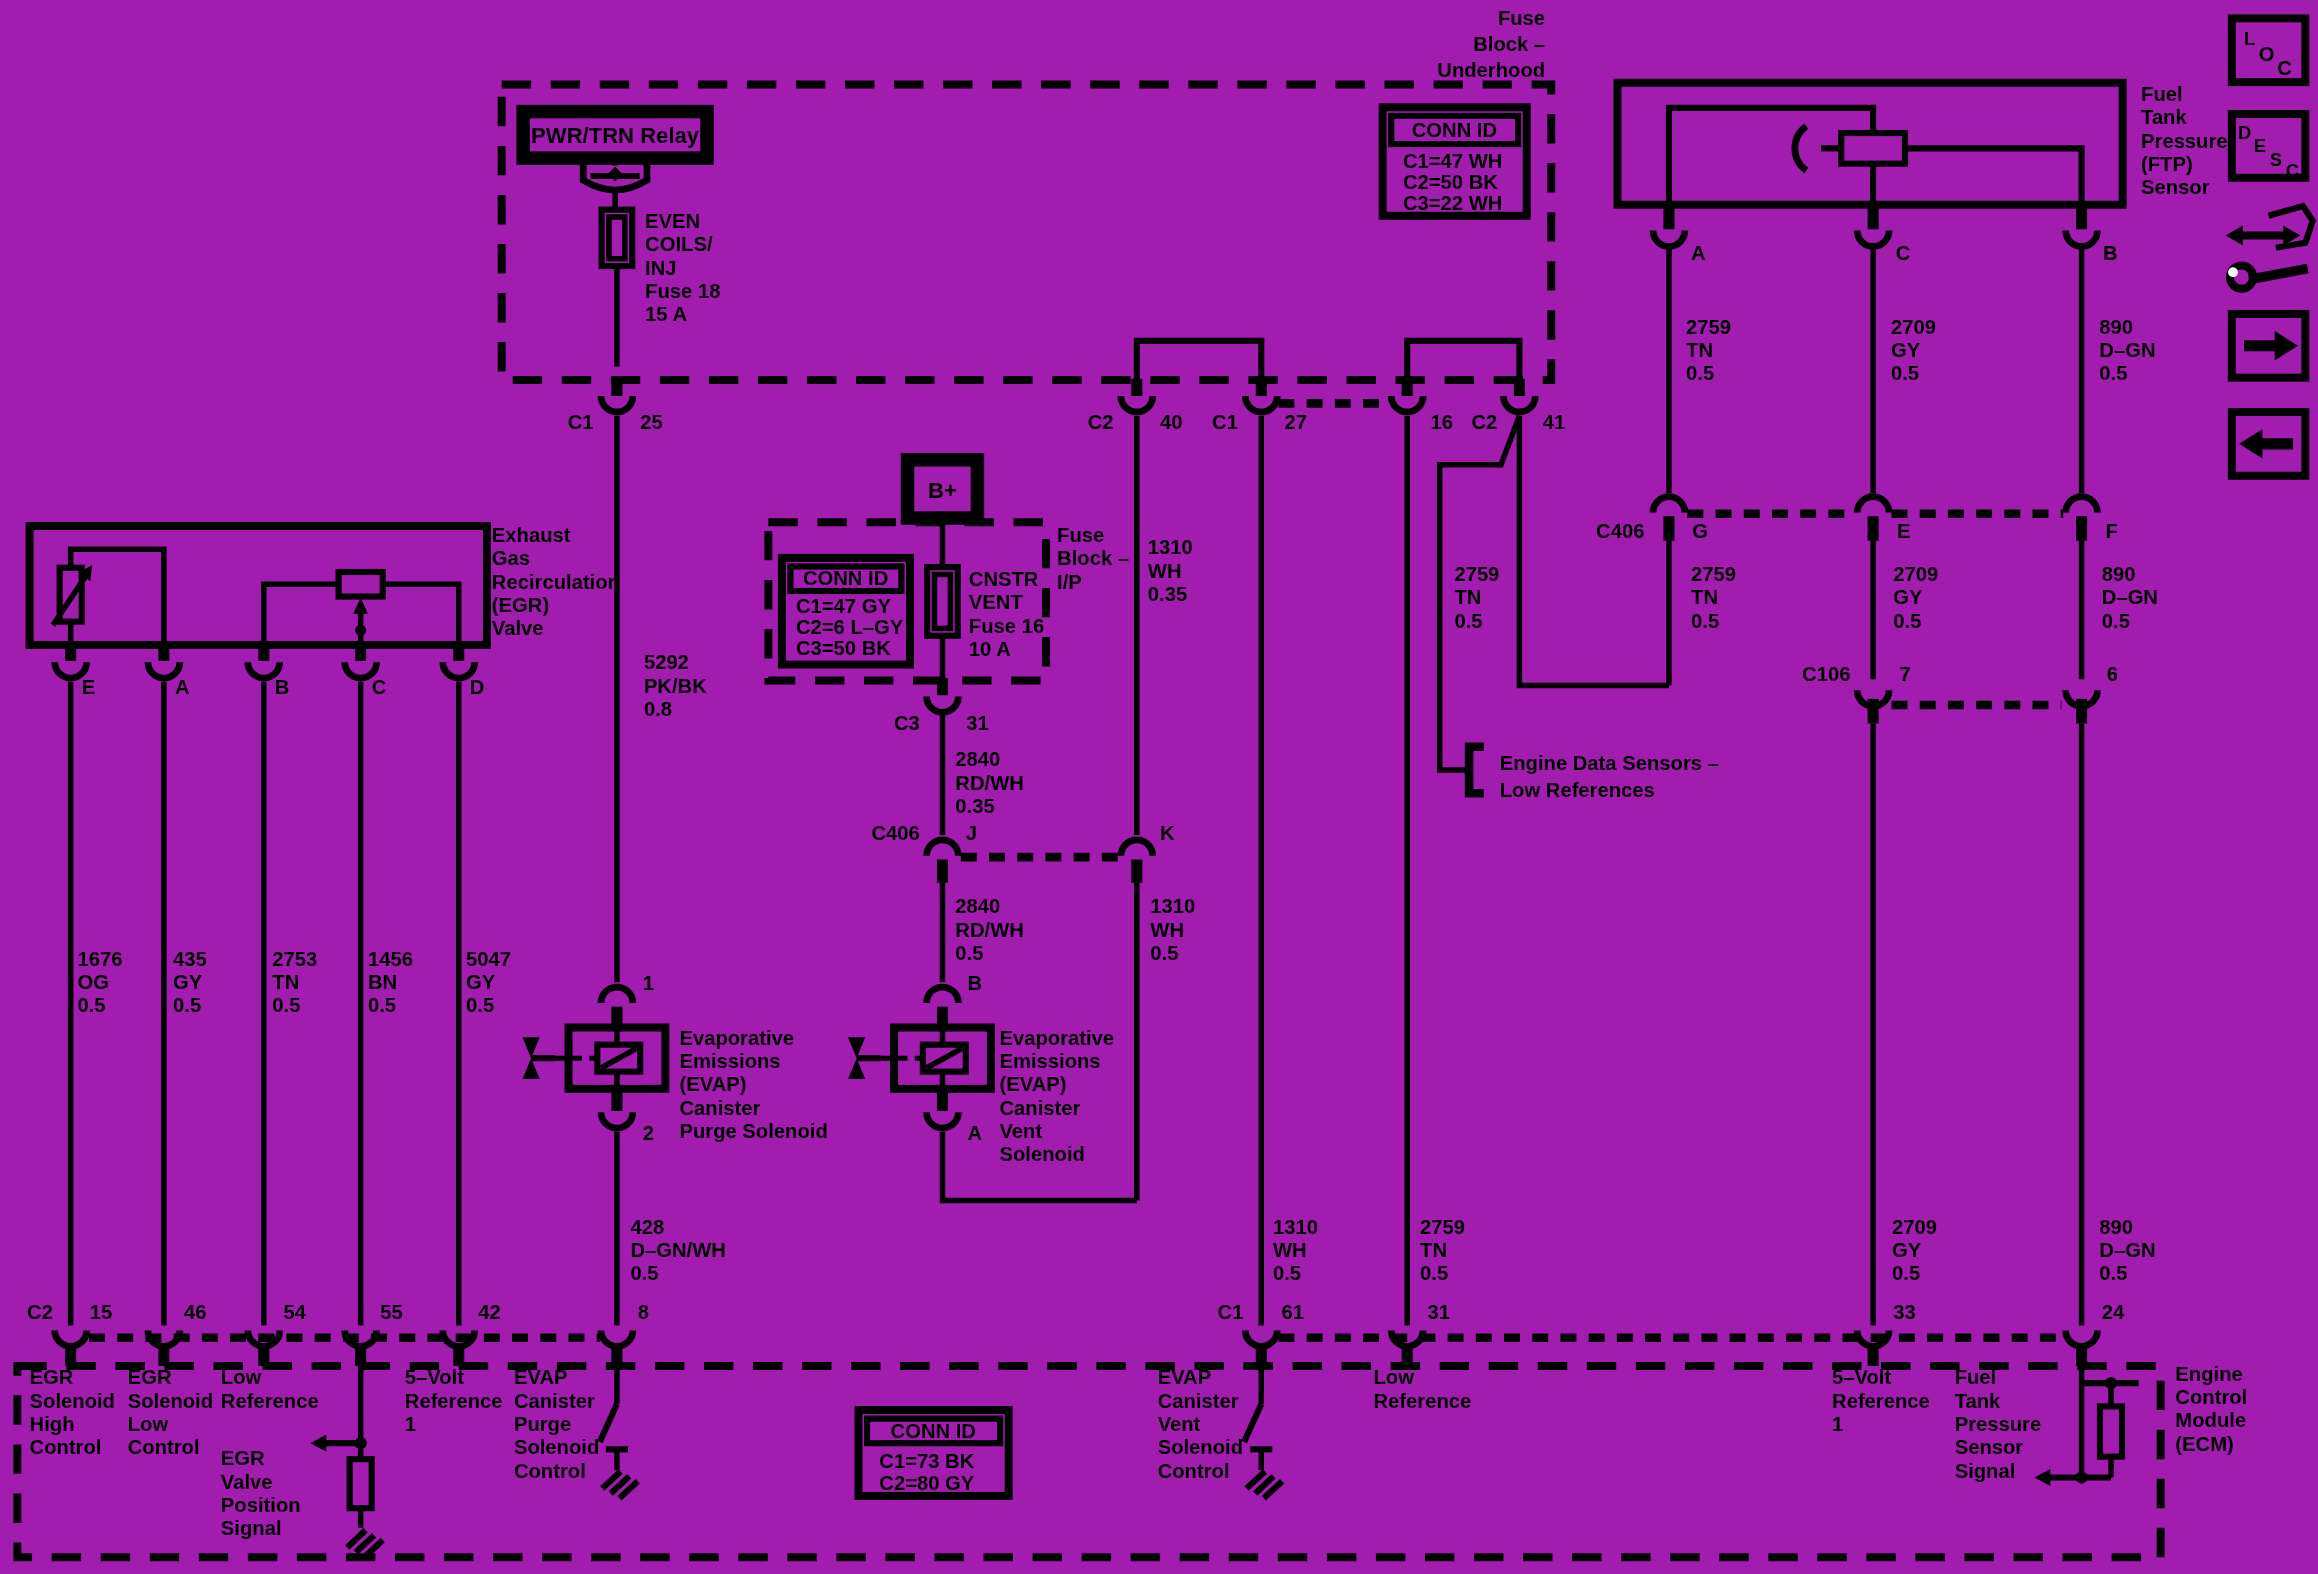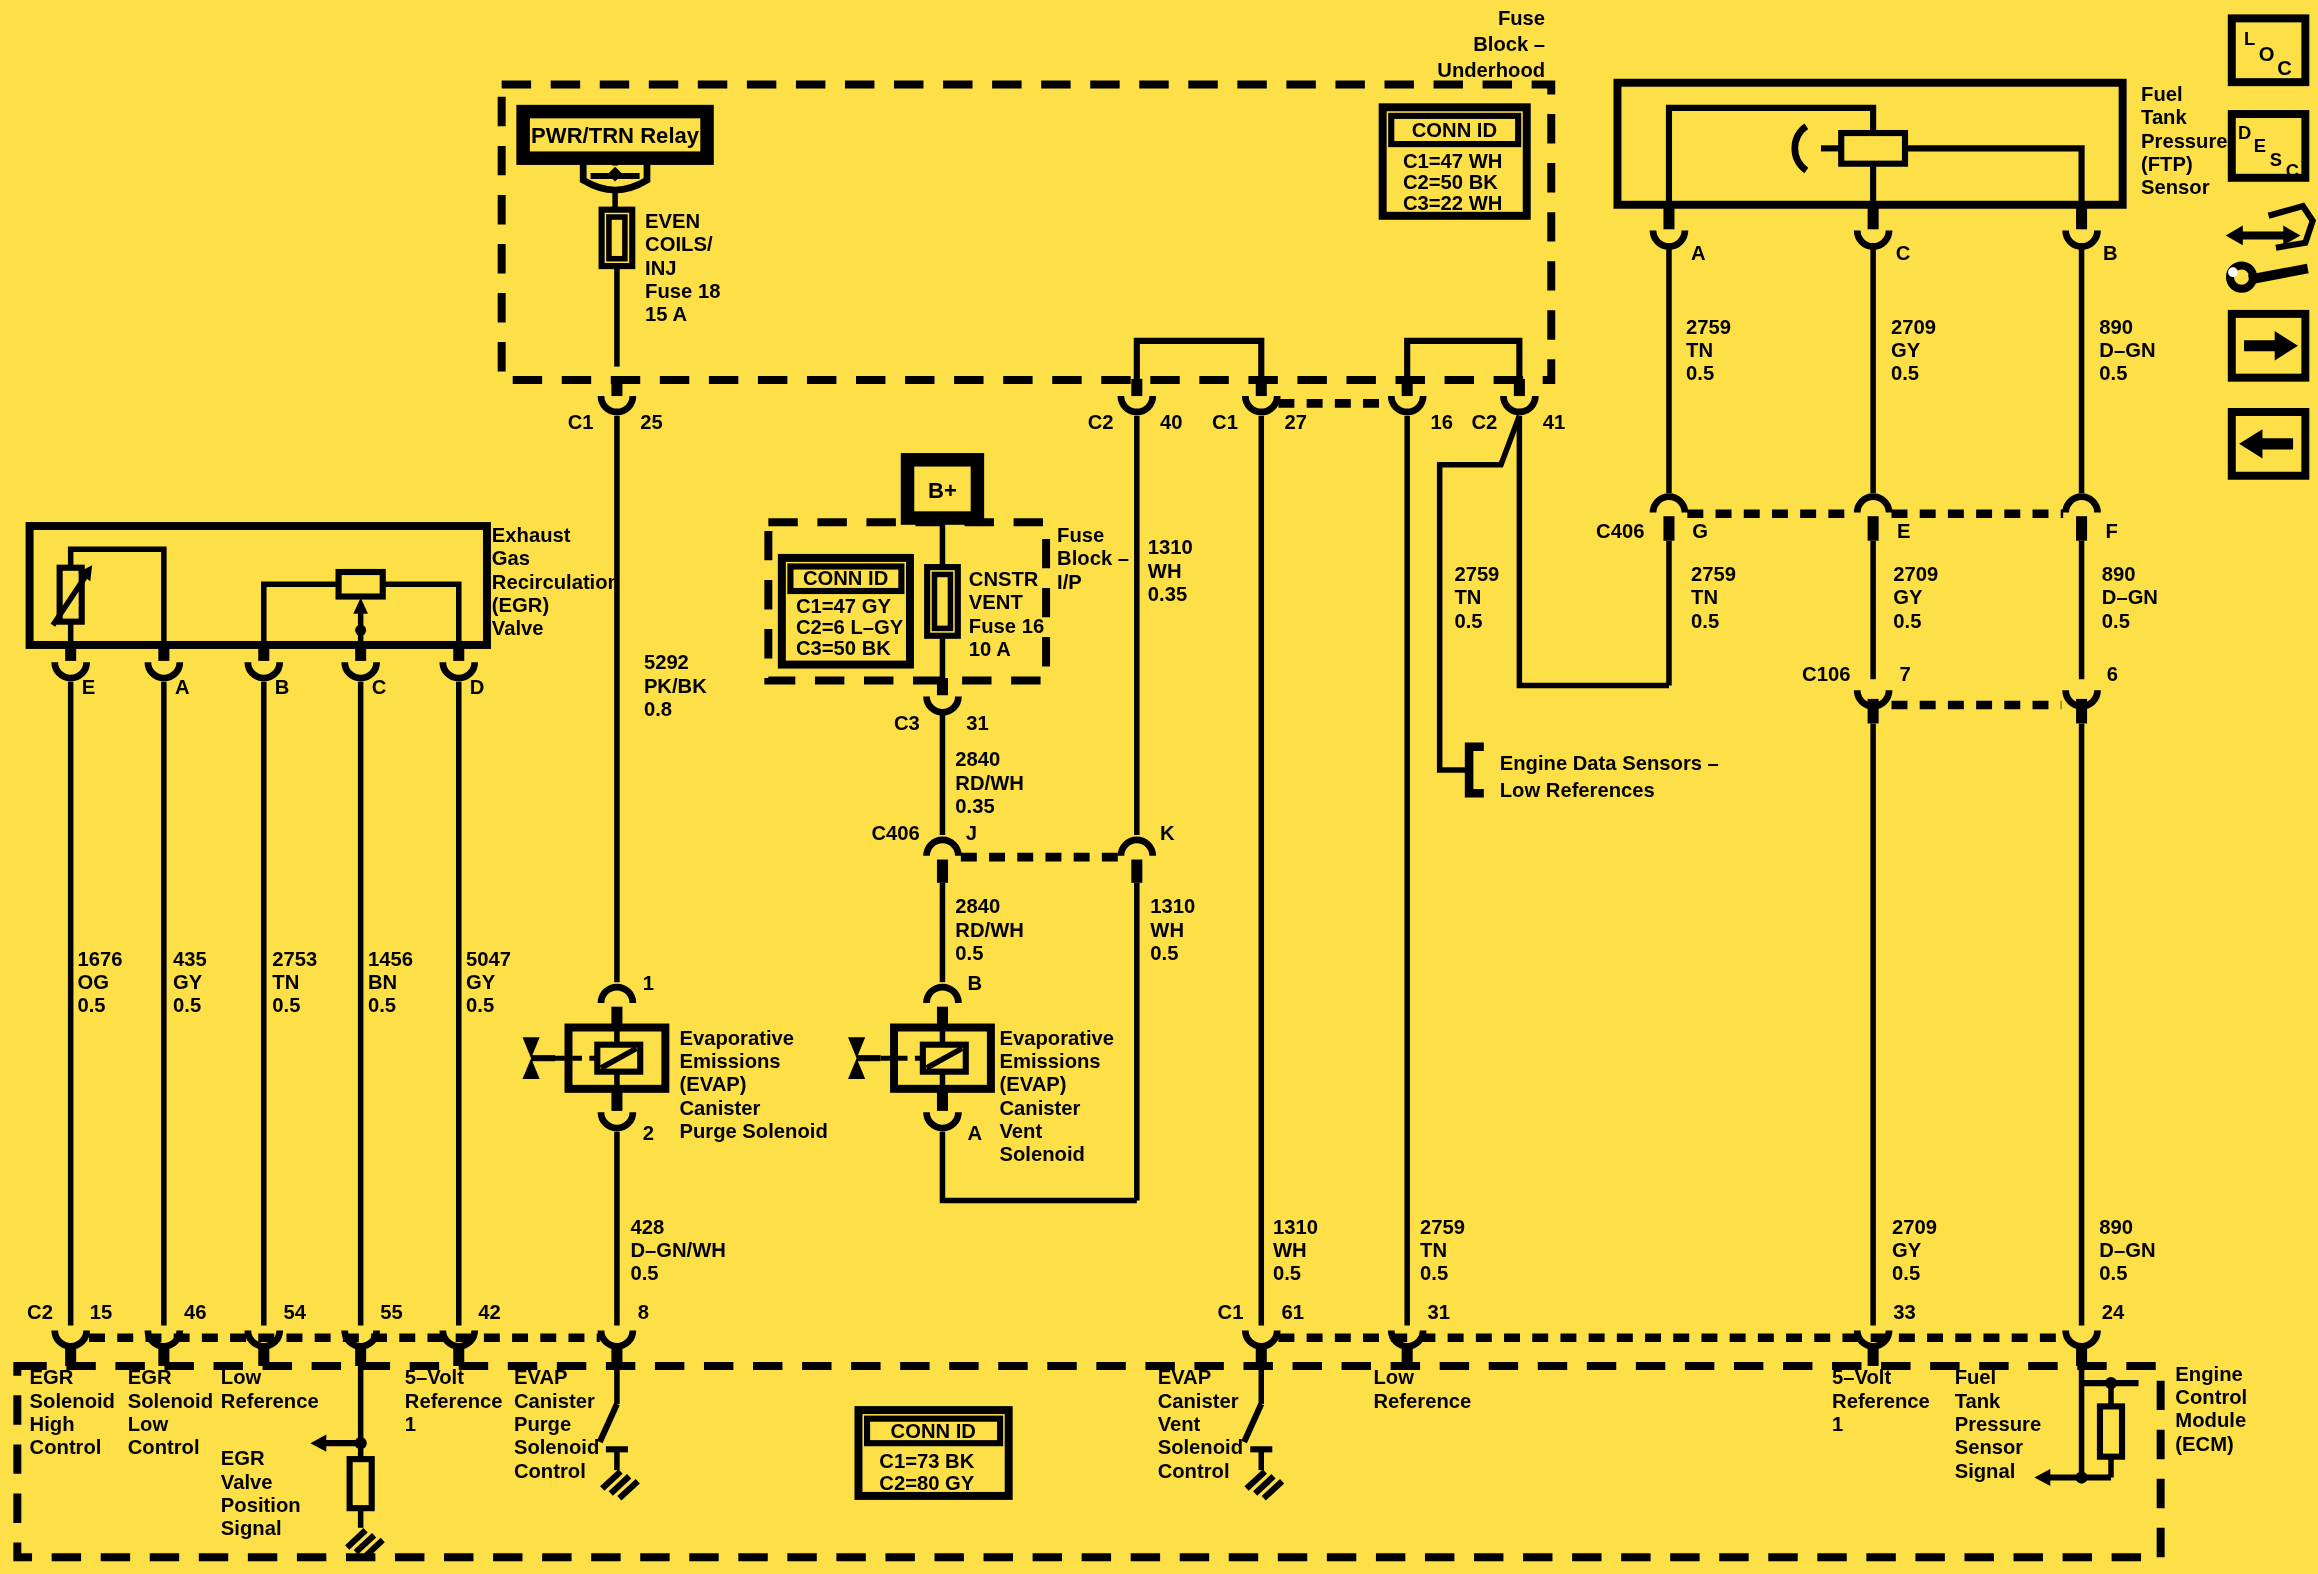--- a/index.html
+++ b/index.html
@@ -1,16 +1,16 @@
 <!DOCTYPE html>
 <html style="font-size:9.8px"><head>
 <meta charset="utf-8">
 <style>
   html,body{margin:0;padding:0;background:#fff;}
-  #stage{position:relative;width:2319px;height:1575px;background:#fde047;overflow:hidden;}
+  #stage{position:relative;width:2319px;height:1575px;background:#a21caf;overflow:hidden;}
   svg{position:absolute;left:0;top:0;}
   .w   {stroke:#000;stroke-width:9;fill:none;}
   .w10 {stroke:#000;stroke-width:10;fill:none;}
   .stub{stroke:#000;stroke-width:18;fill:none;}
   .cup {stroke:#000;stroke-width:11;fill:none;}
   .bx  {stroke:#000;stroke-width:13;fill:none;}
   .bx10{stroke:#000;stroke-width:10;fill:none;}
   .bxh {stroke:#000;stroke-width:22;fill:none;}
   .dashbox{stroke:#000;stroke-width:13;fill:none;stroke-dasharray:48 32;}
   .cdash  {stroke:#000;stroke-width:14;fill:none;stroke-dasharray:26 20;}

